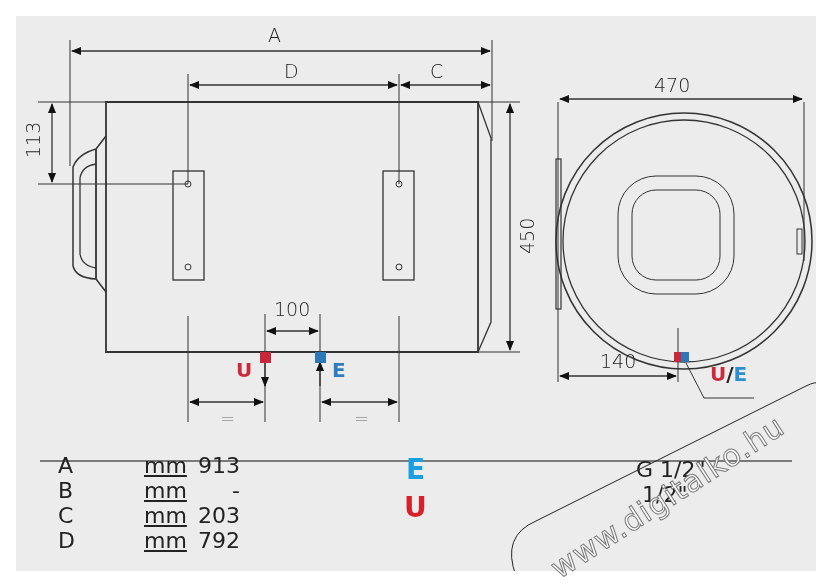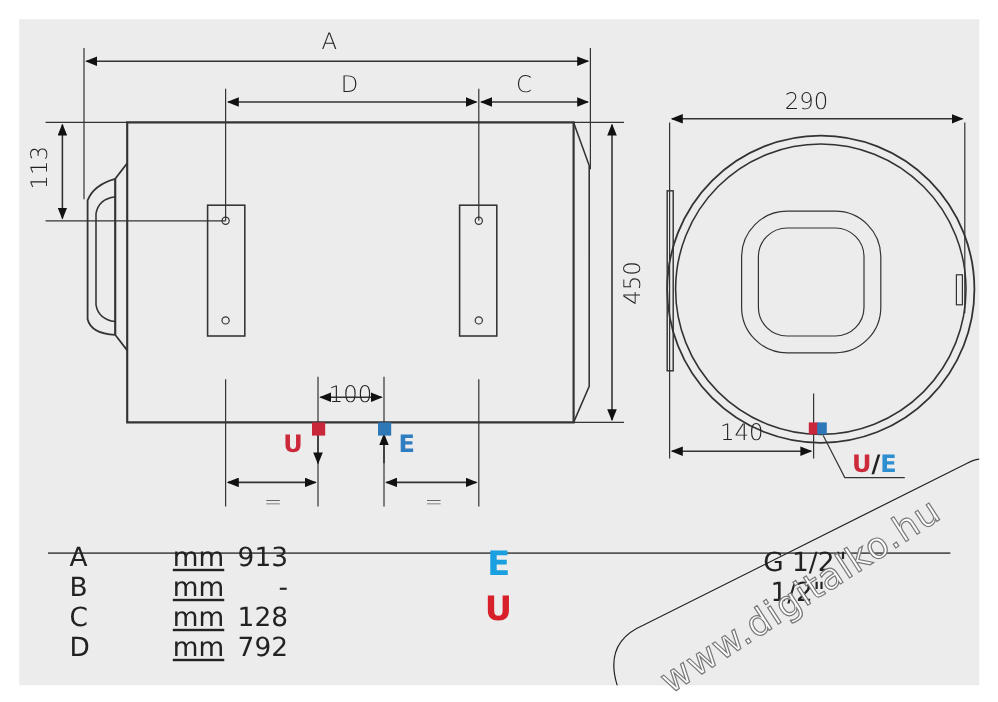--- a/index.html
+++ b/index.html
@@ -115,45 +115,45 @@
     <line x1="24" y1="445" x2="776" y2="445" stroke="#555" stroke-width="1.5"></line>
 
     <path d="M500,560 Q485,520 520,505 L790,370 Q810,360 805,380" stroke="#222" stroke-width="1" fill="none"></path>
   </svg>
 
   <span class="lbl dim" style="left:252px;top:10px;">A</span>
   <span class="lbl dim" style="left:268px;top:46px;">D</span>
   <span class="lbl dim" style="left:414px;top:46px;">C</span>
   <span class="lbl dim" style="left:8px;top:142px;transform:rotate(-90deg);transform-origin:left top;">113</span>
   <span class="lbl dim" style="left:502px;top:238px;transform:rotate(-90deg);transform-origin:left top;">450</span>
-  <span class="lbl dim" style="left:258px;top:284px;margin-top:20px;">100</span>
+  <span class="lbl dim" style="left:258px;top:284px;">100</span>
   <span class="lbl" style="left:204px;top:394px;font-size:18px;color:#666;">=</span>
   <span class="lbl" style="left:338px;top:394px;font-size:18px;color:#666;">=</span>
   <span class="conn-letter" style="left:220px;top:344px;color:#cc2a3a;">U</span>
   <span class="conn-letter" style="left:316px;top:344px;color:#2e7dc0;">E</span>
 
-  <span class="lbl dim" style="left:638px;top:60px;">290</span>
+  <span class="lbl dim" style="left:638px;top:60px;">470</span>
   <span class="lbl dim" style="left:584px;top:336px;">140</span>
-  <span class="conn-letter" style="left:694px;top:360px;"><span style="color:#cc2a3a">U</span><span style="color:#222">/</span><span style="color:#2e8fd0">E</span></span>
+  <span class="conn-letter" style="left:694px;top:348px;"><span style="color:#cc2a3a">U</span><span style="color:#222">/</span><span style="color:#2e8fd0">E</span></span>
 
   <div>
     <div class="table-row" style="top:439px;width:182px;">
       <span class="tk">A</span>
       <span class="tu">mm</span>
       <span class="tv">913</span>
     </div>
     <div class="table-row" style="top:464px;width:182px;">
       <span class="tk">B</span>
       <span class="tu">mm</span>
       <span class="tv">-</span>
     </div>
     <div class="table-row" style="top:489px;width:182px;">
       <span class="tk">C</span>
       <span class="tu">mm</span>
-      <span class="tv">128</span>
+      <span class="tv">203</span>
     </div>
     <div class="table-row" style="top:514px;width:182px;">
       <span class="tk">D</span>
       <span class="tu">mm</span>
       <span class="tv">792</span>
     </div>
   </div>
 
   <span class="legend-letter" style="left:390px;top:440px;color:#1aa0e0;">E</span>
   <span class="legend-letter" style="left:388px;top:478px;color:#d8202a;">U</span>

